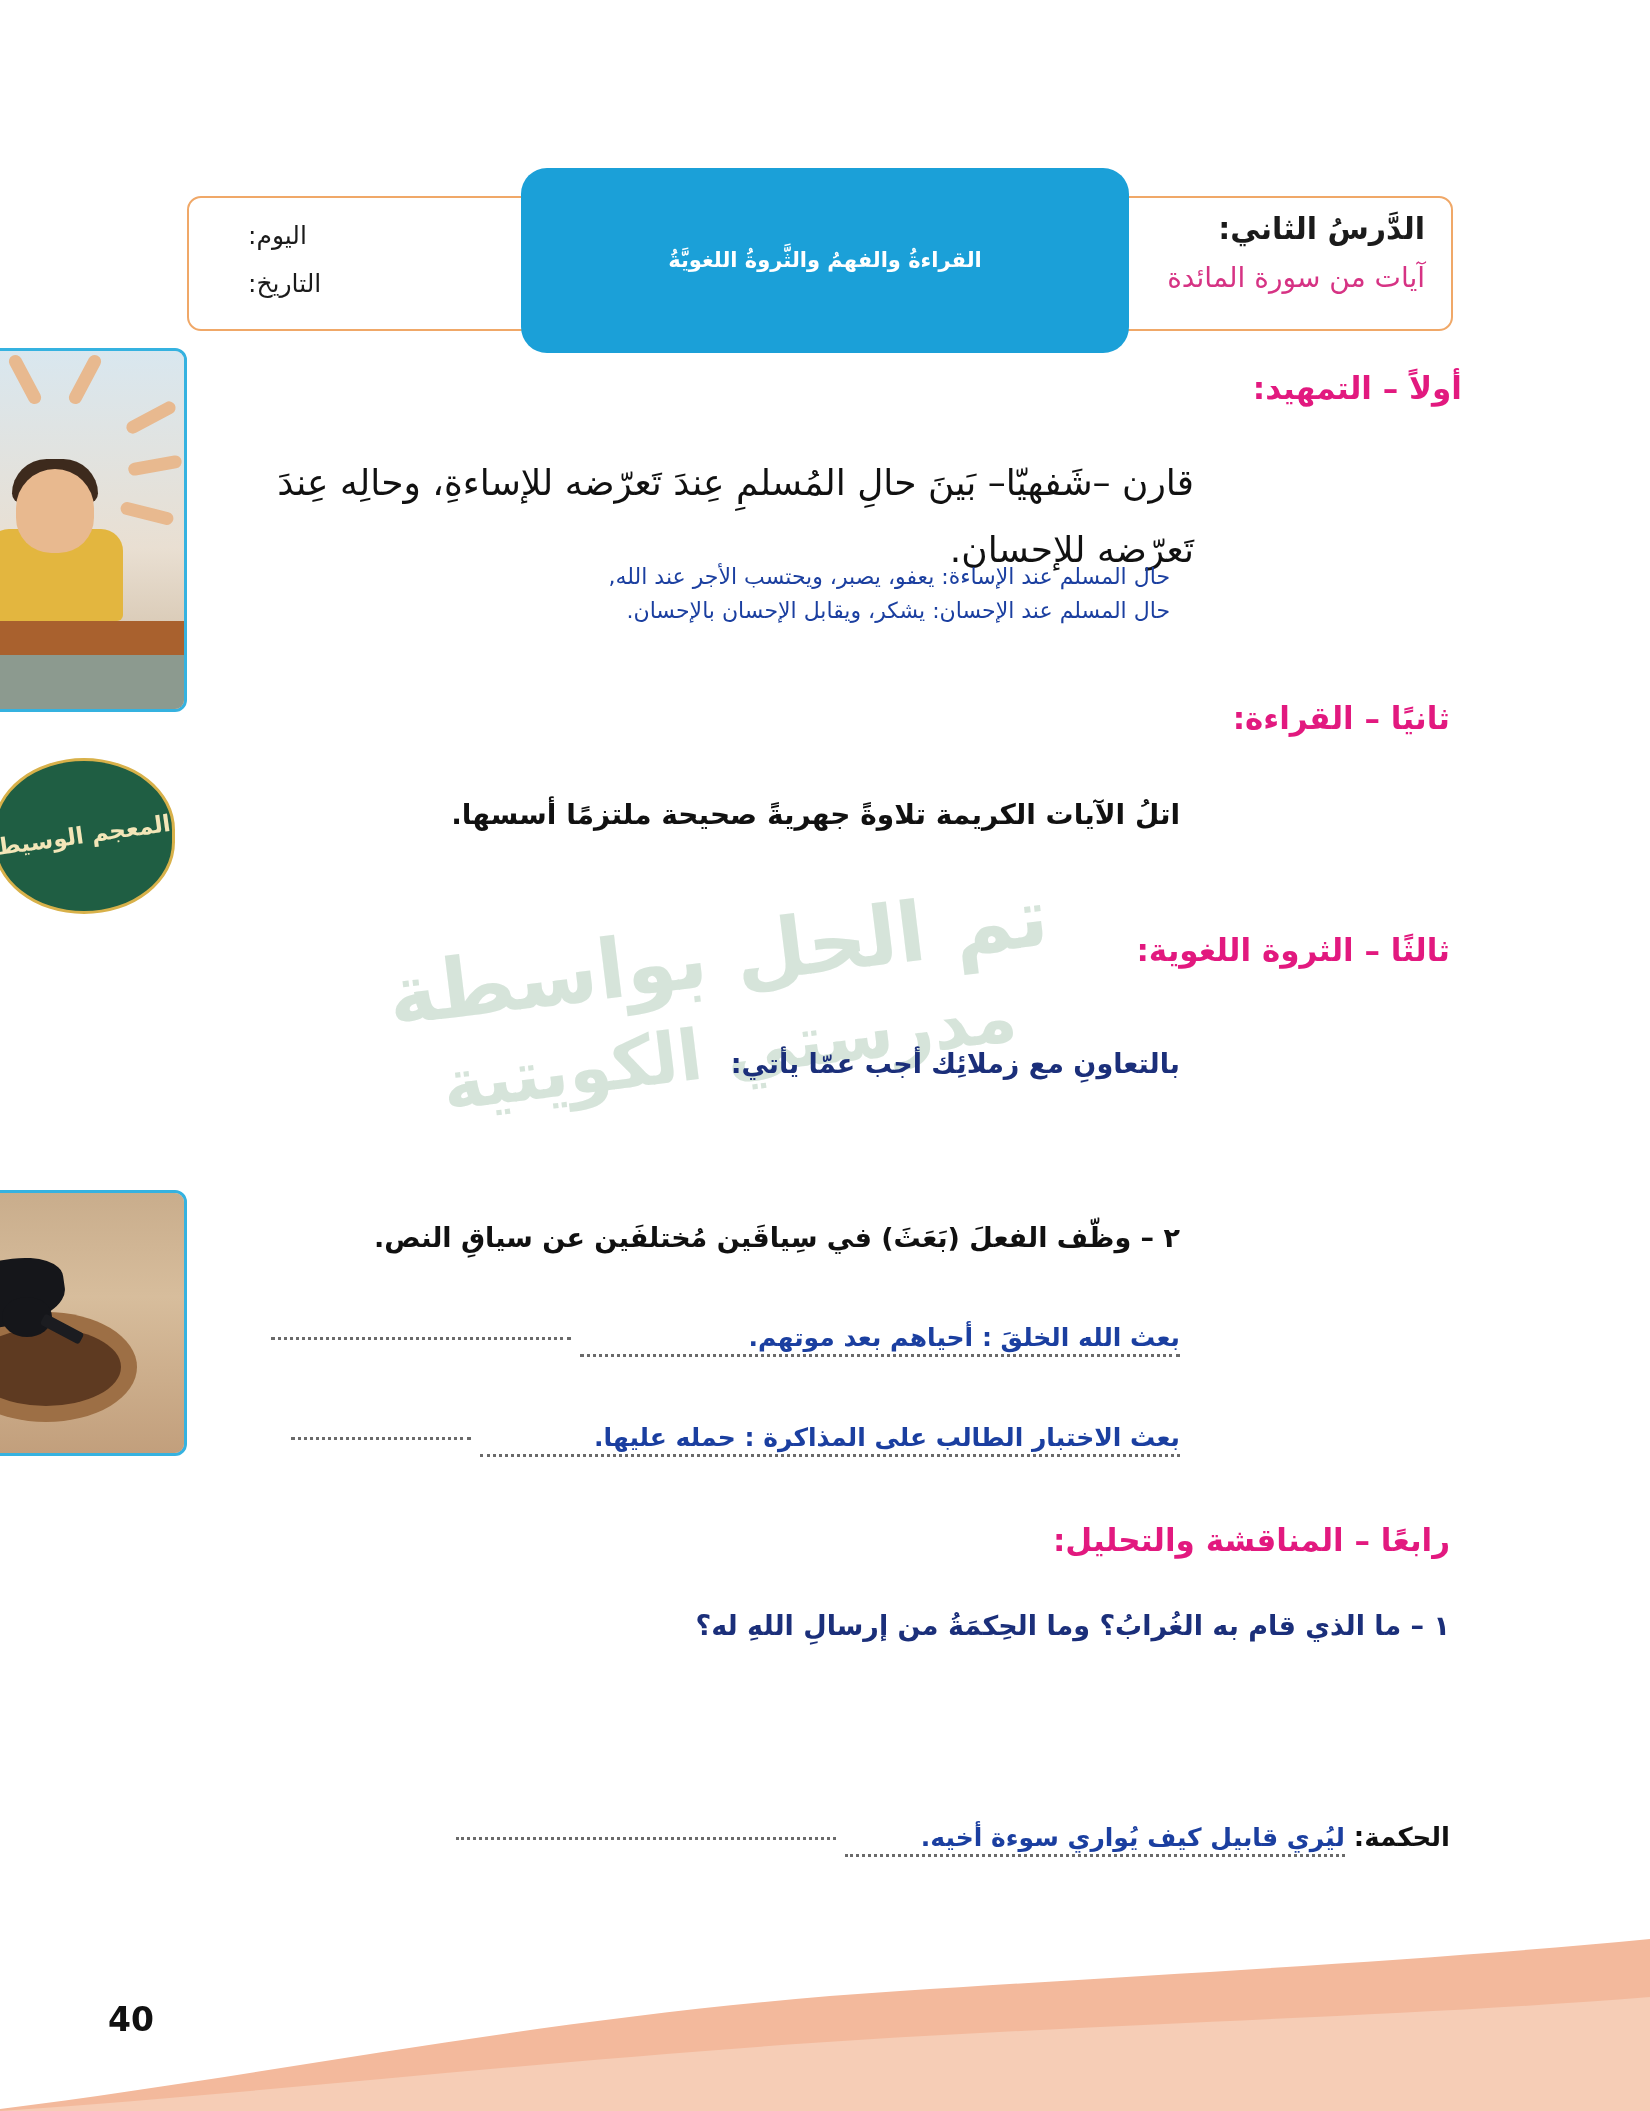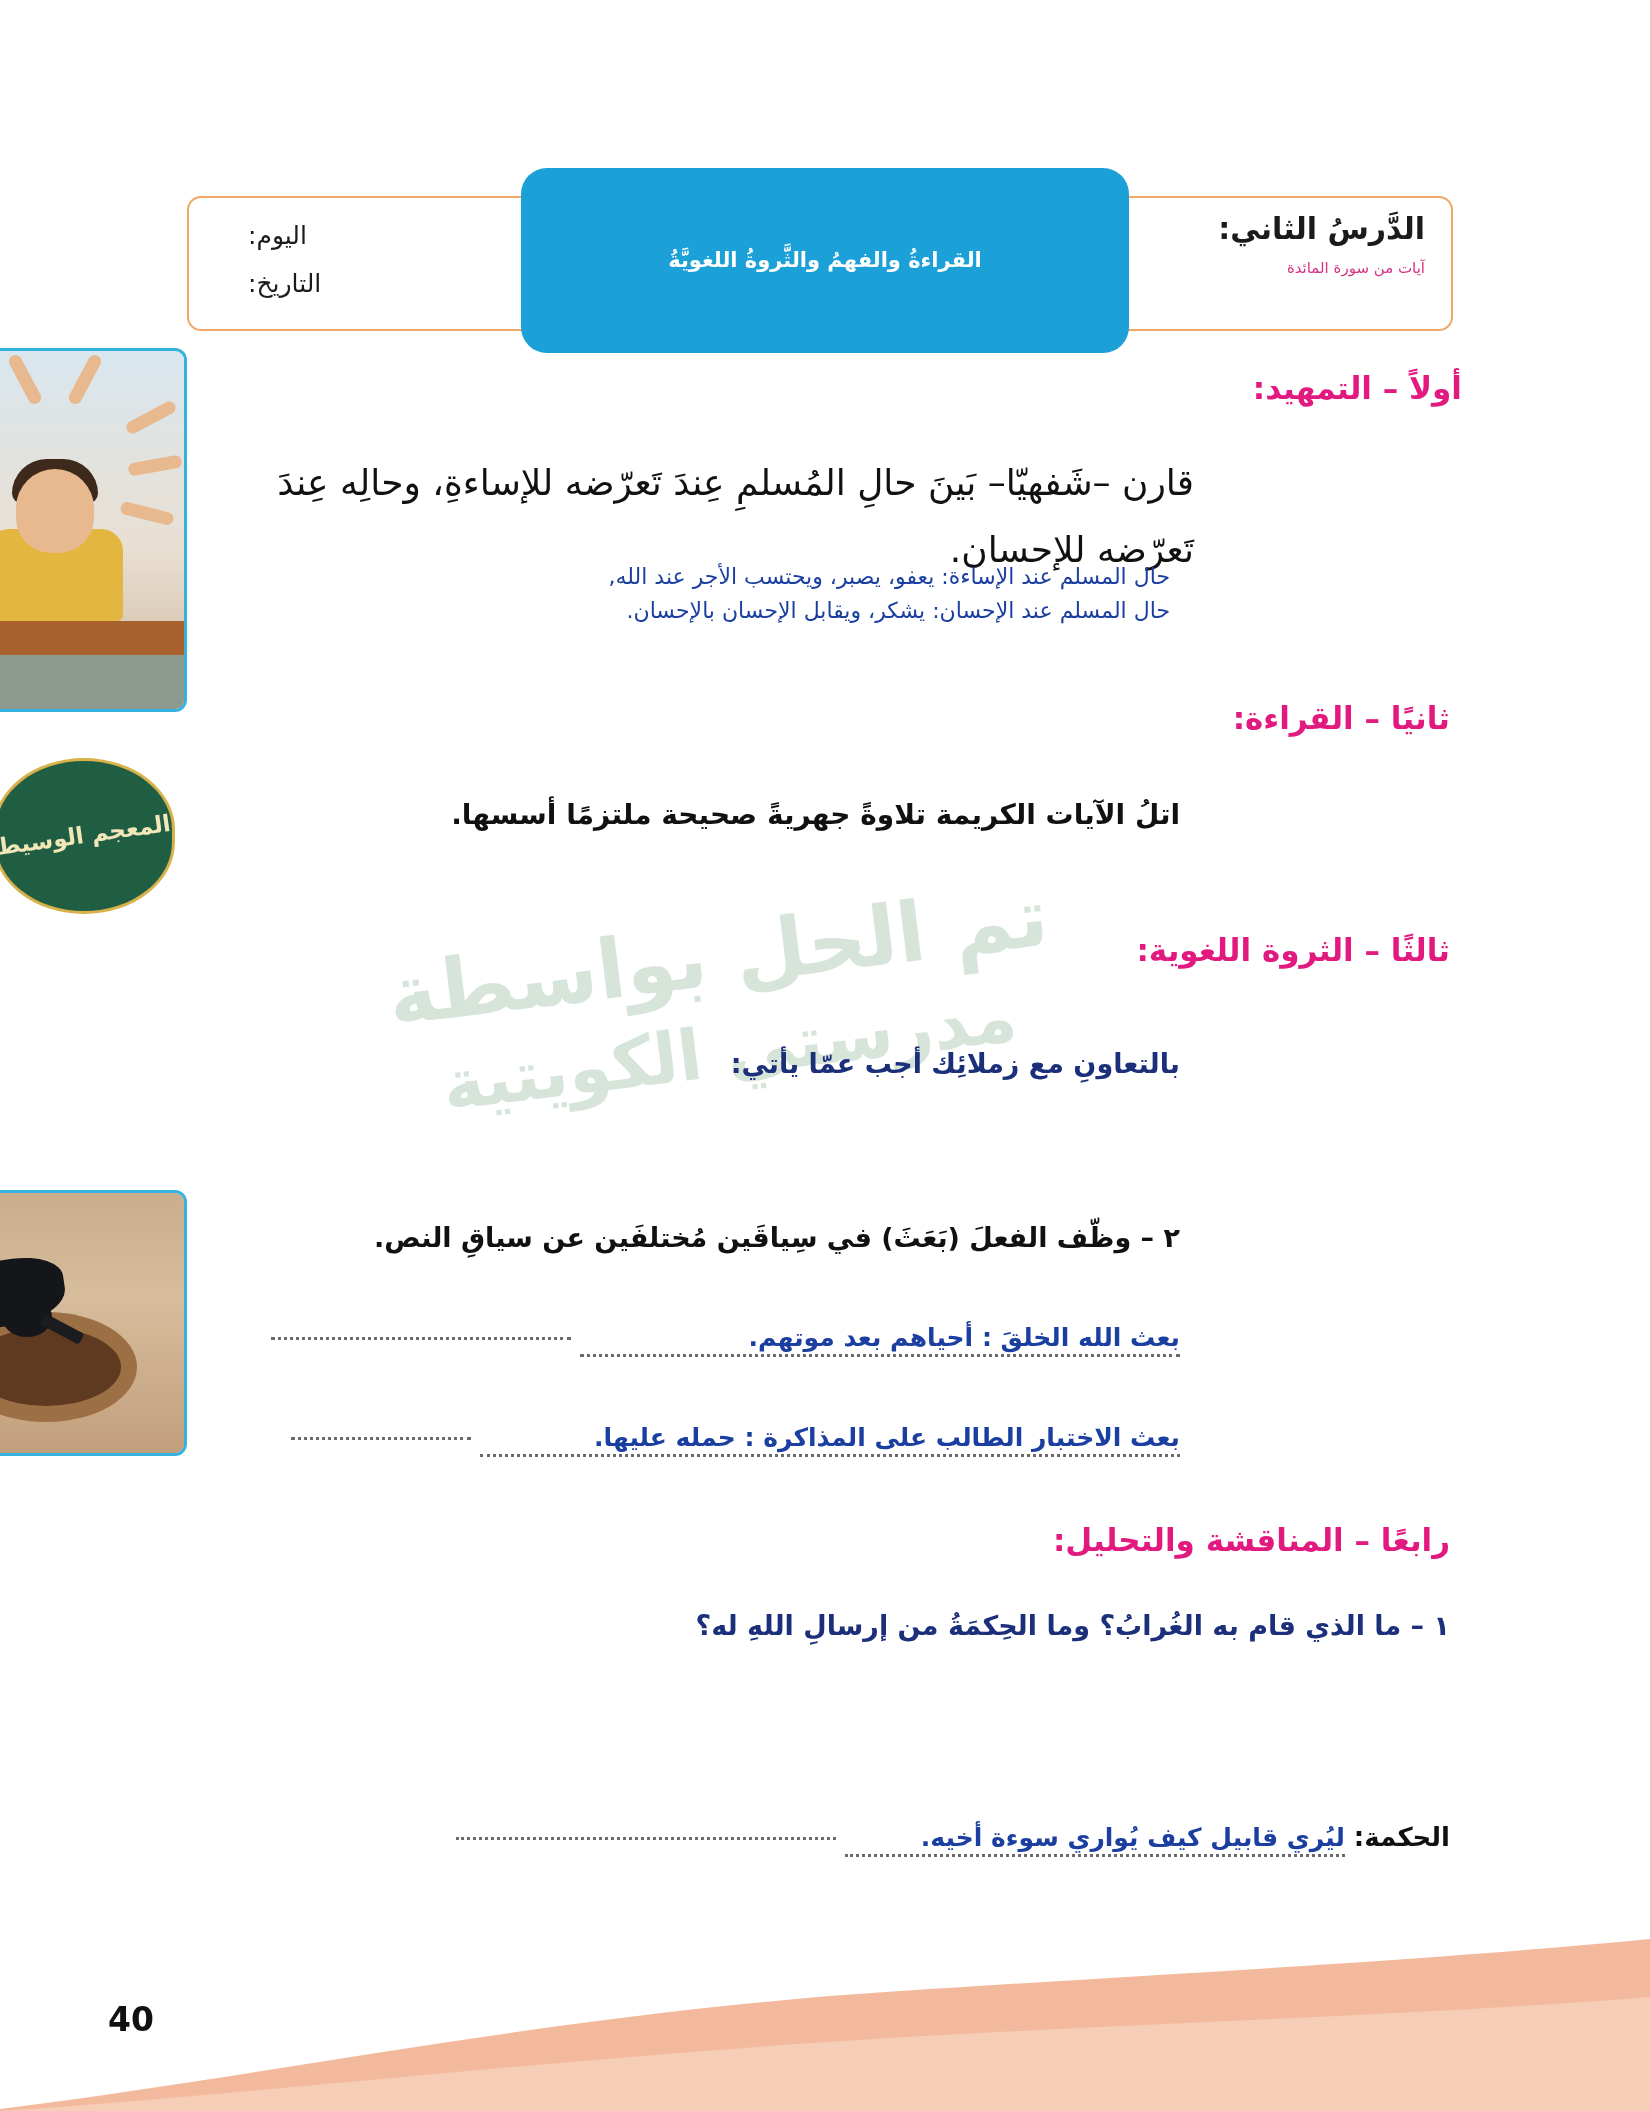--- a/index.html
+++ b/index.html
@@ -39,21 +39,21 @@
     width: 330px;
     text-align: right;
     line-height: 1.5;
   }
   .header-right .lesson-title {
     font-size: 30px;
     font-weight: bold;
     color: #1b1b1b;
   }
   .header-right .lesson-sub {
-    font-size: 15px;
+    font-size: 28px;
     color: #d63384;
     margin-top: 6px;
   }
   .header-left {
     position: absolute;
     top: 212px;
     left: 248px;
     width: 250px;
     text-align: left;
     direction: rtl;

